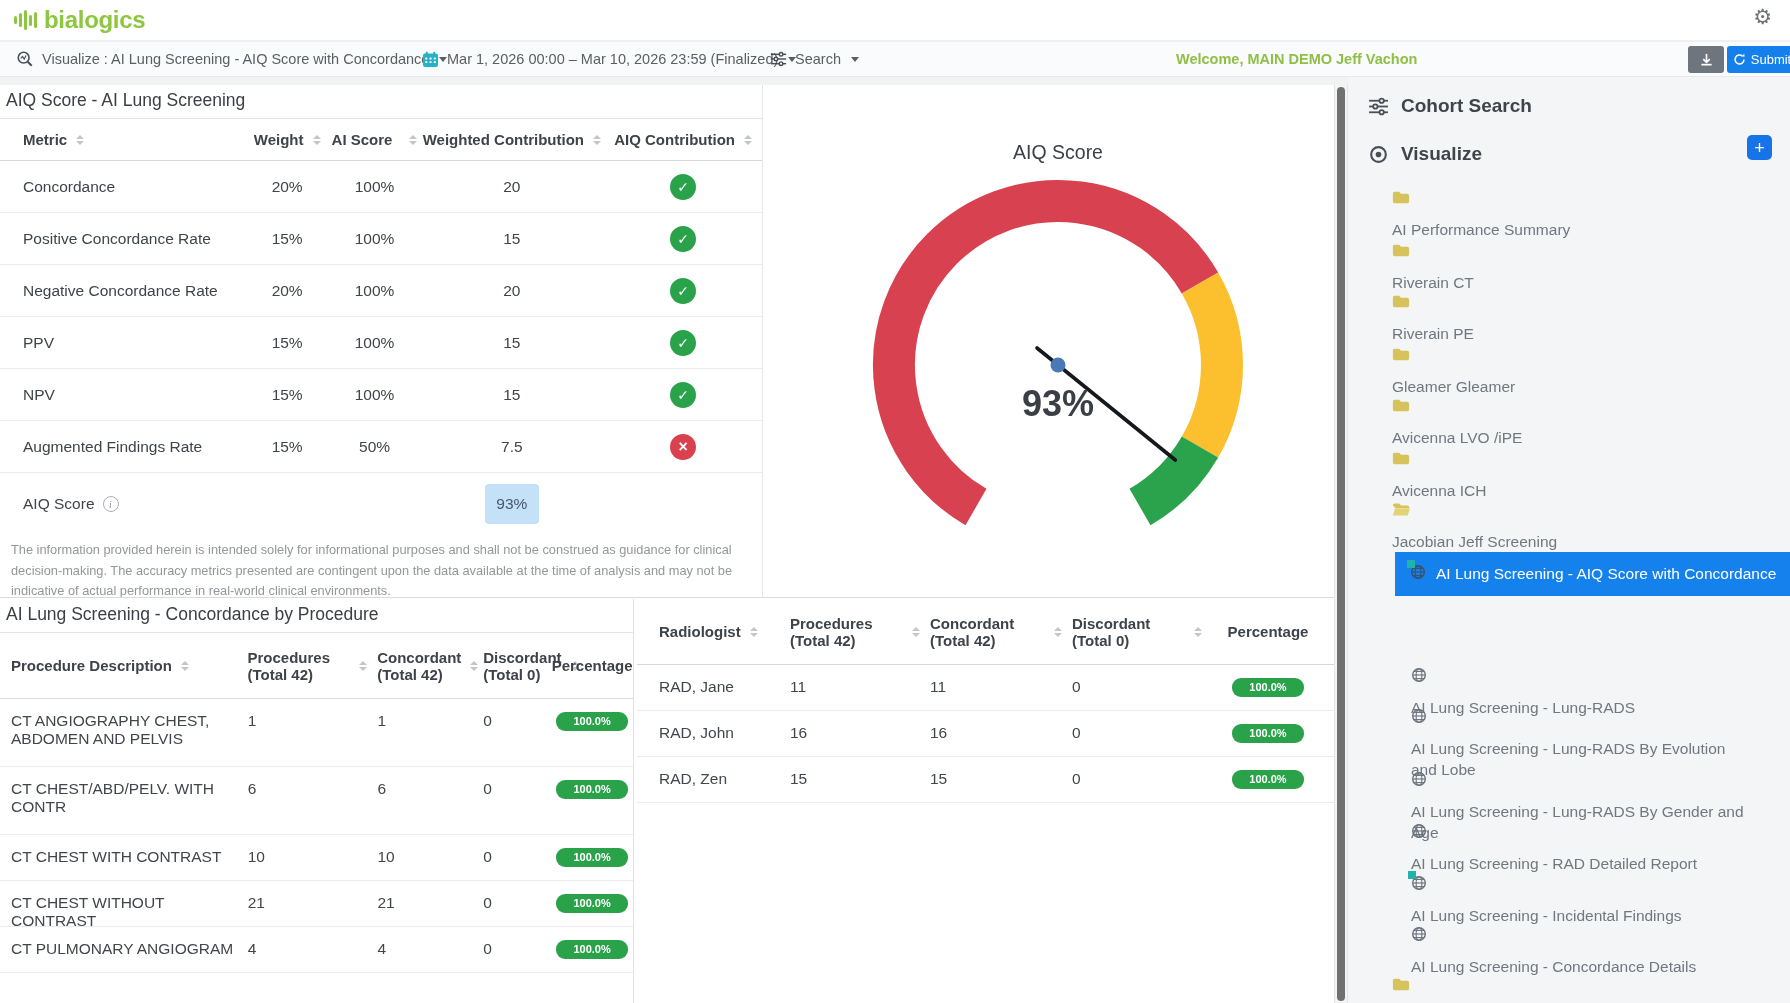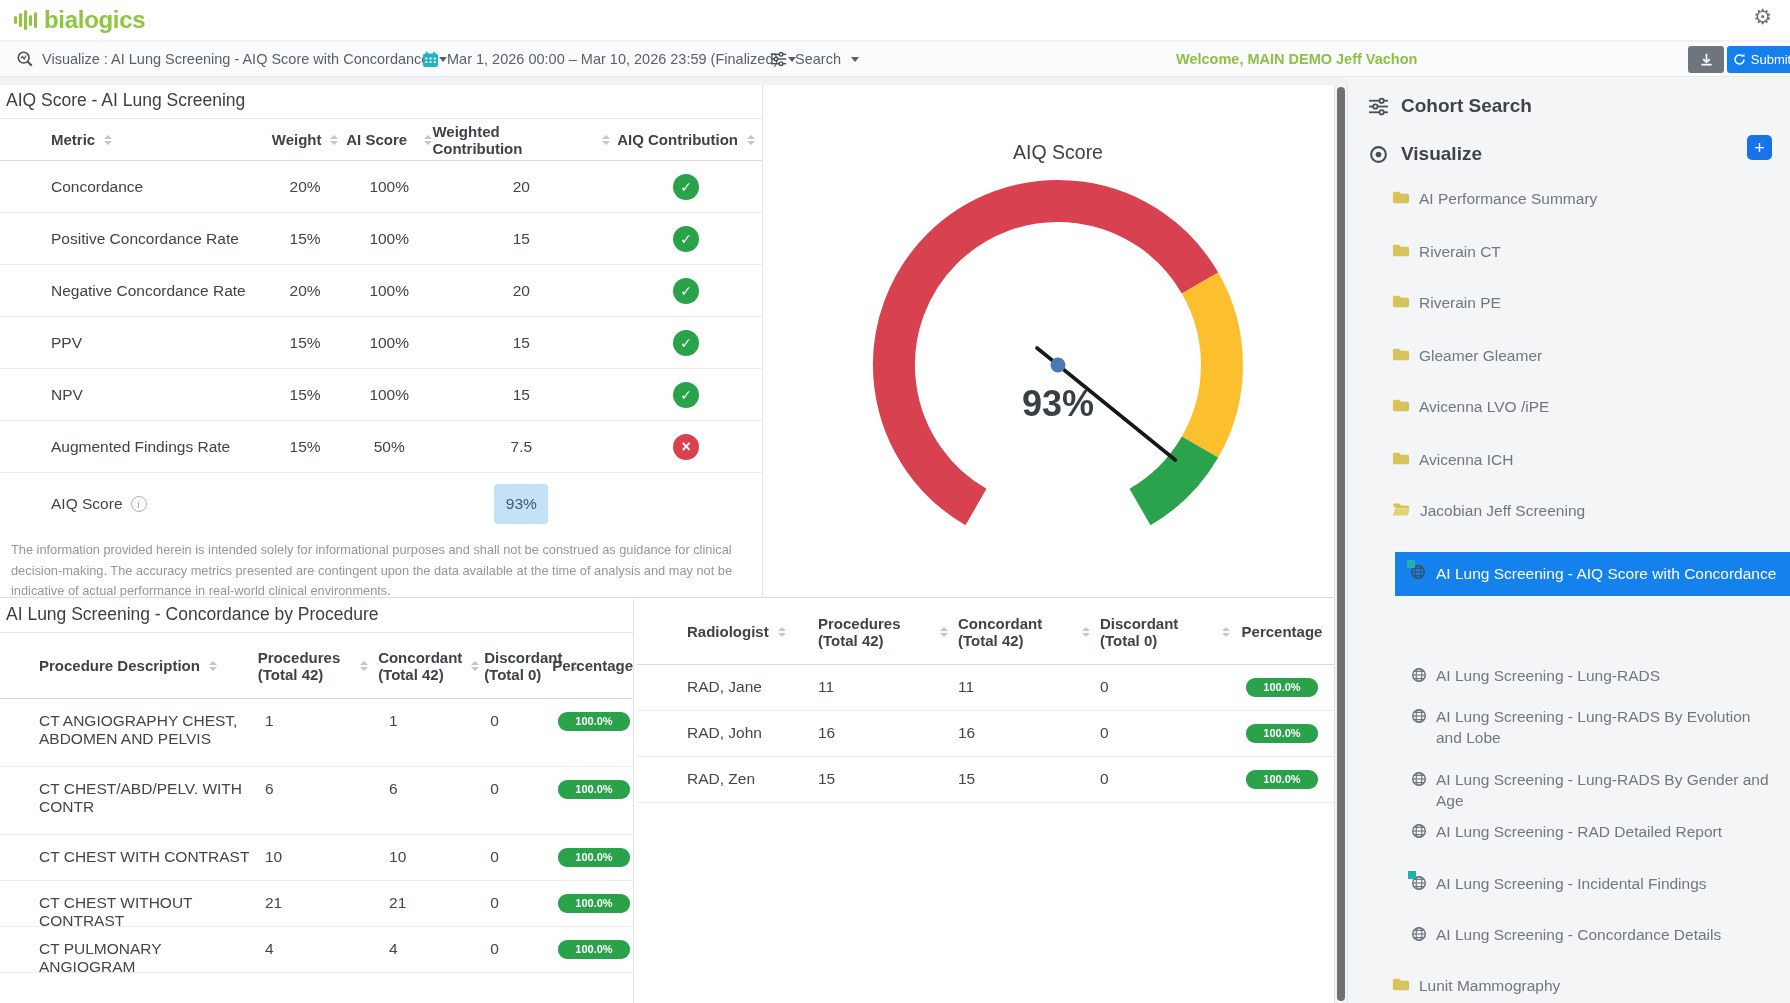--- a/index.html
+++ b/index.html
@@ -35,21 +35,21 @@
   .btn-download { left:1688px; width:36px; background:#6e757c; }
   .btn-submit { left:1727px; width:70px; background:#1580ec; color:#fff; font-size:13px; gap:5px; }
 
   .substrip { position:absolute; left:0; top:77px; width:1790px; height:8px; background:#f1f2f3; }
 
   
   .content { position:absolute; left:0; top:85px; width:1334px; height:918px; background:#fff; }
   .panel-title { font-size:17.5px; color:#3b4046; padding:5px 0 7px 6px; border-bottom:1px solid #e3e5e7; }
 
   .aiq-panel { position:absolute; left:0; top:0; width:763px; height:513px; border-right:1px solid #e4e6e8; }
-  .t-row { display:flex; align-items:center;padding-left:28px; }
+  .t-row { display:flex; align-items:center; }
   .aiq-head { height:42px; border-bottom:1px solid #d7dadc; font-weight:700; font-size:15px; color:#3e434a; }
   .aiq-row { height:52px; border-bottom:1px solid #ececec; font-size:15.5px; color:#3f444a; }
   .aiq-total { height:62px; font-size:15.5px; }
   .cell { display:flex; align-items:center; justify-content:center; }
   .aiq-c1 { width:245px; padding-left:23px; justify-content:flex-start; }
   .aiq-c2 { width:85px; } .aiq-c3 { width:90px;gap:8px; } .aiq-c4 { width:185px; } .aiq-c5 { width:158px; }
   .sort { display:inline-flex; flex-direction:column; gap:2px; margin-left:9px; cursor:pointer; }
   .sort i { width:0; height:0; border-left:4px solid transparent; border-right:4px solid transparent; display:block; }
   .sort .up { border-bottom:4.5px solid #c3c6c9; } .sort .dn { border-top:4.5px solid #c3c6c9; }
   .st { width:26px; height:26px; border-radius:50%; color:#fff; font-size:14px; font-weight:700;
@@ -95,21 +95,21 @@
   .vthumb { position:absolute; left:2px; top:2px; width:8px; height:914px; background:#707070; border-radius:4px; }
 
   
   .sidebar { position:absolute; left:1348px; top:77px; width:442px; height:926px; background:#f4f5f7; }
   .side-head { position:absolute; left:20px; display:flex; align-items:center; gap:12px;
     font-size:19px; font-weight:600; color:#3f444b; cursor:pointer; }
   .plus-btn { position:absolute; right:18px; top:58px; width:25px; height:25px; background:#1673e8;
     color:#fff; border-radius:5px; font-size:18px; display:flex; align-items:center; justify-content:center;
     cursor:pointer; line-height:1; }
   .tree-item { position:absolute; display:flex; align-items:flex-start; gap:9px; font-size:15.5px;
-    color:#71777f; cursor:pointer; line-height:1.35; }
+    color:#71777f; cursor:pointer; line-height:1.35;flex-direction:column; }
   .tree-item .ticon { flex:0 0 auto; margin-top:1px; position:relative; }
   .lbl2 { max-width:322px; }
   .sel-row { position:absolute; left:47px; top:475px; width:395px; height:44px; background:#1581ed;
     display:flex; align-items:center; gap:10px; padding-left:15px; color:#fff; font-size:15.5px; cursor:pointer; }
   .teal-sq { position:absolute; left:-3px; top:-4px; width:8px; height:8px; background:#1fb3ac; }
 </style>
 </head>
 <body>
 
 <header class="topbar">

